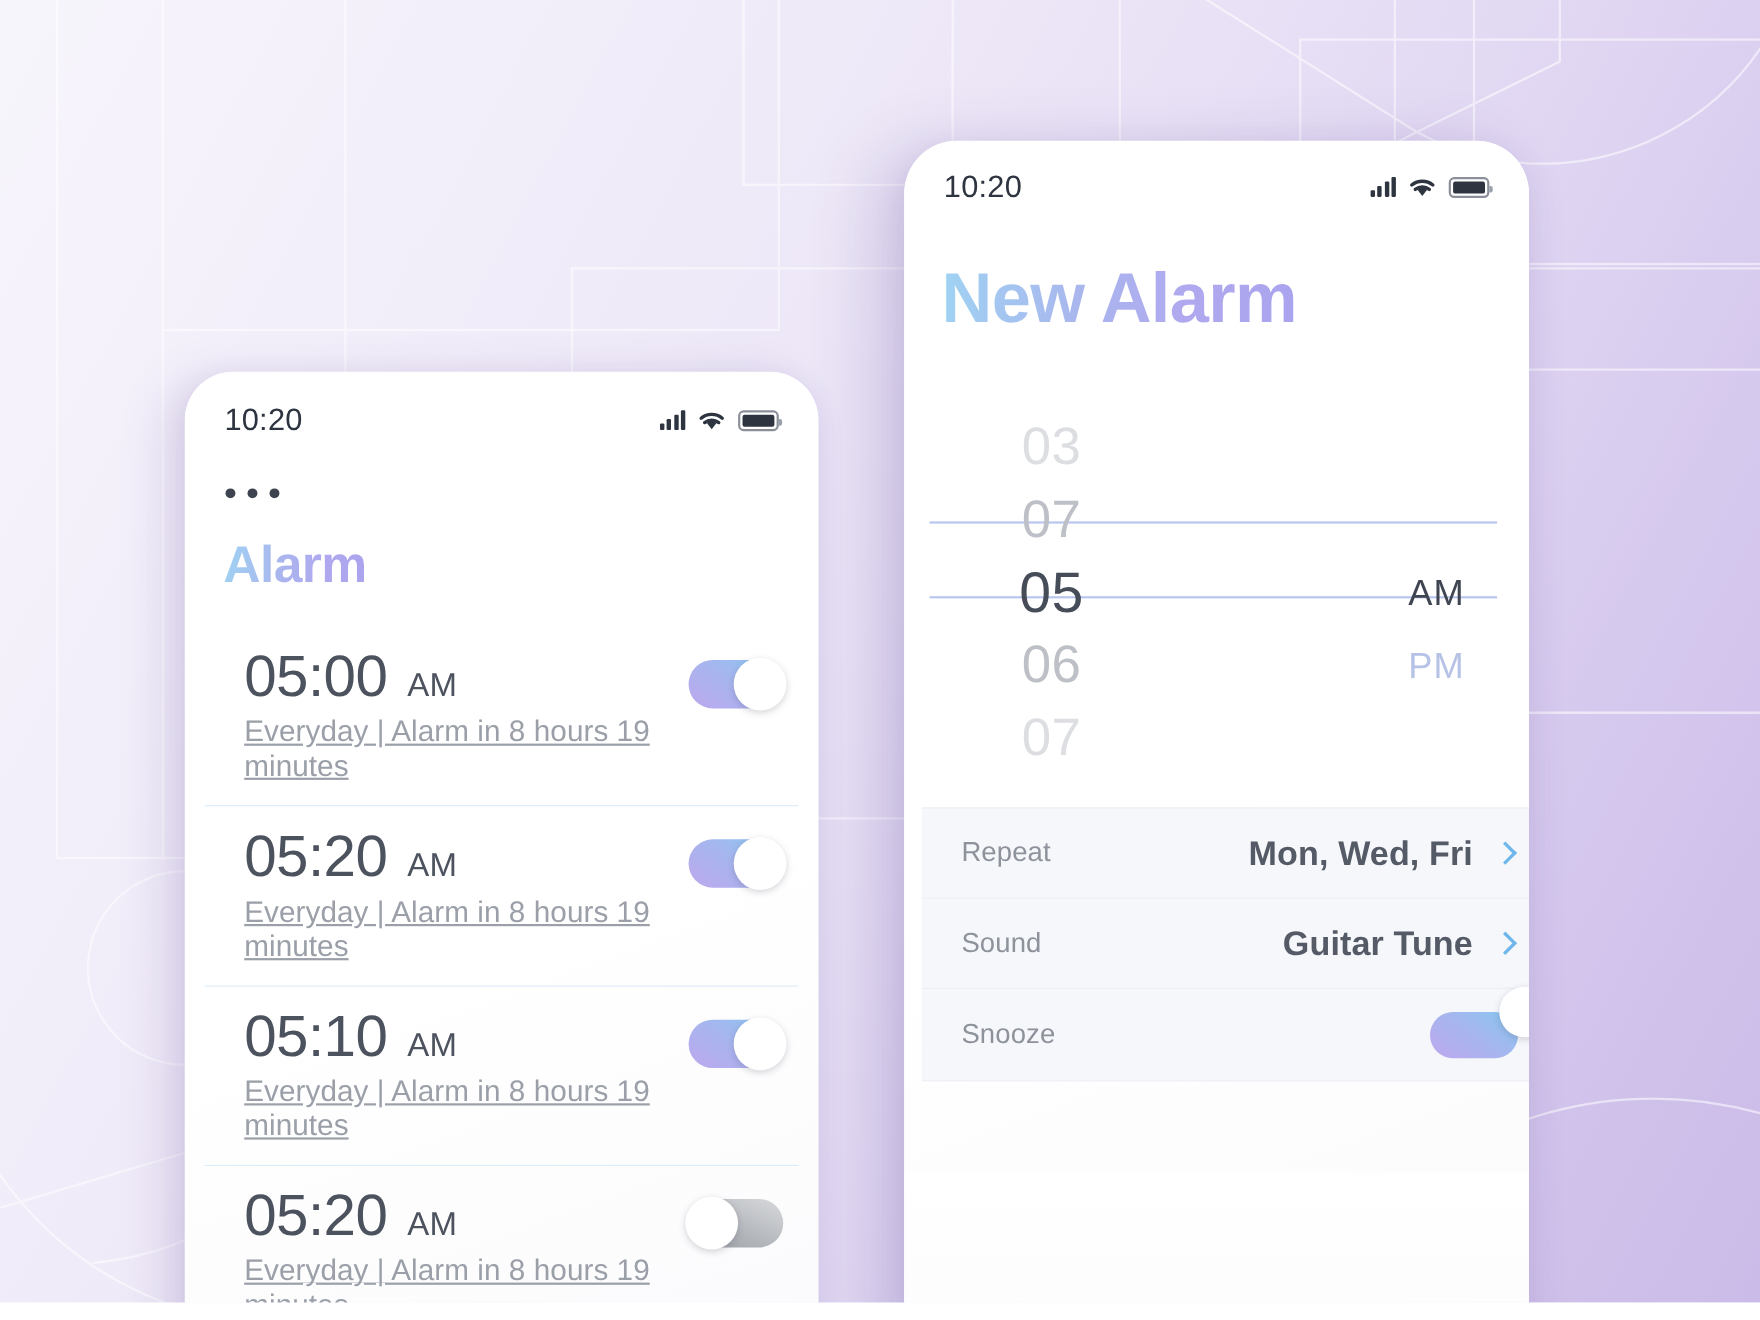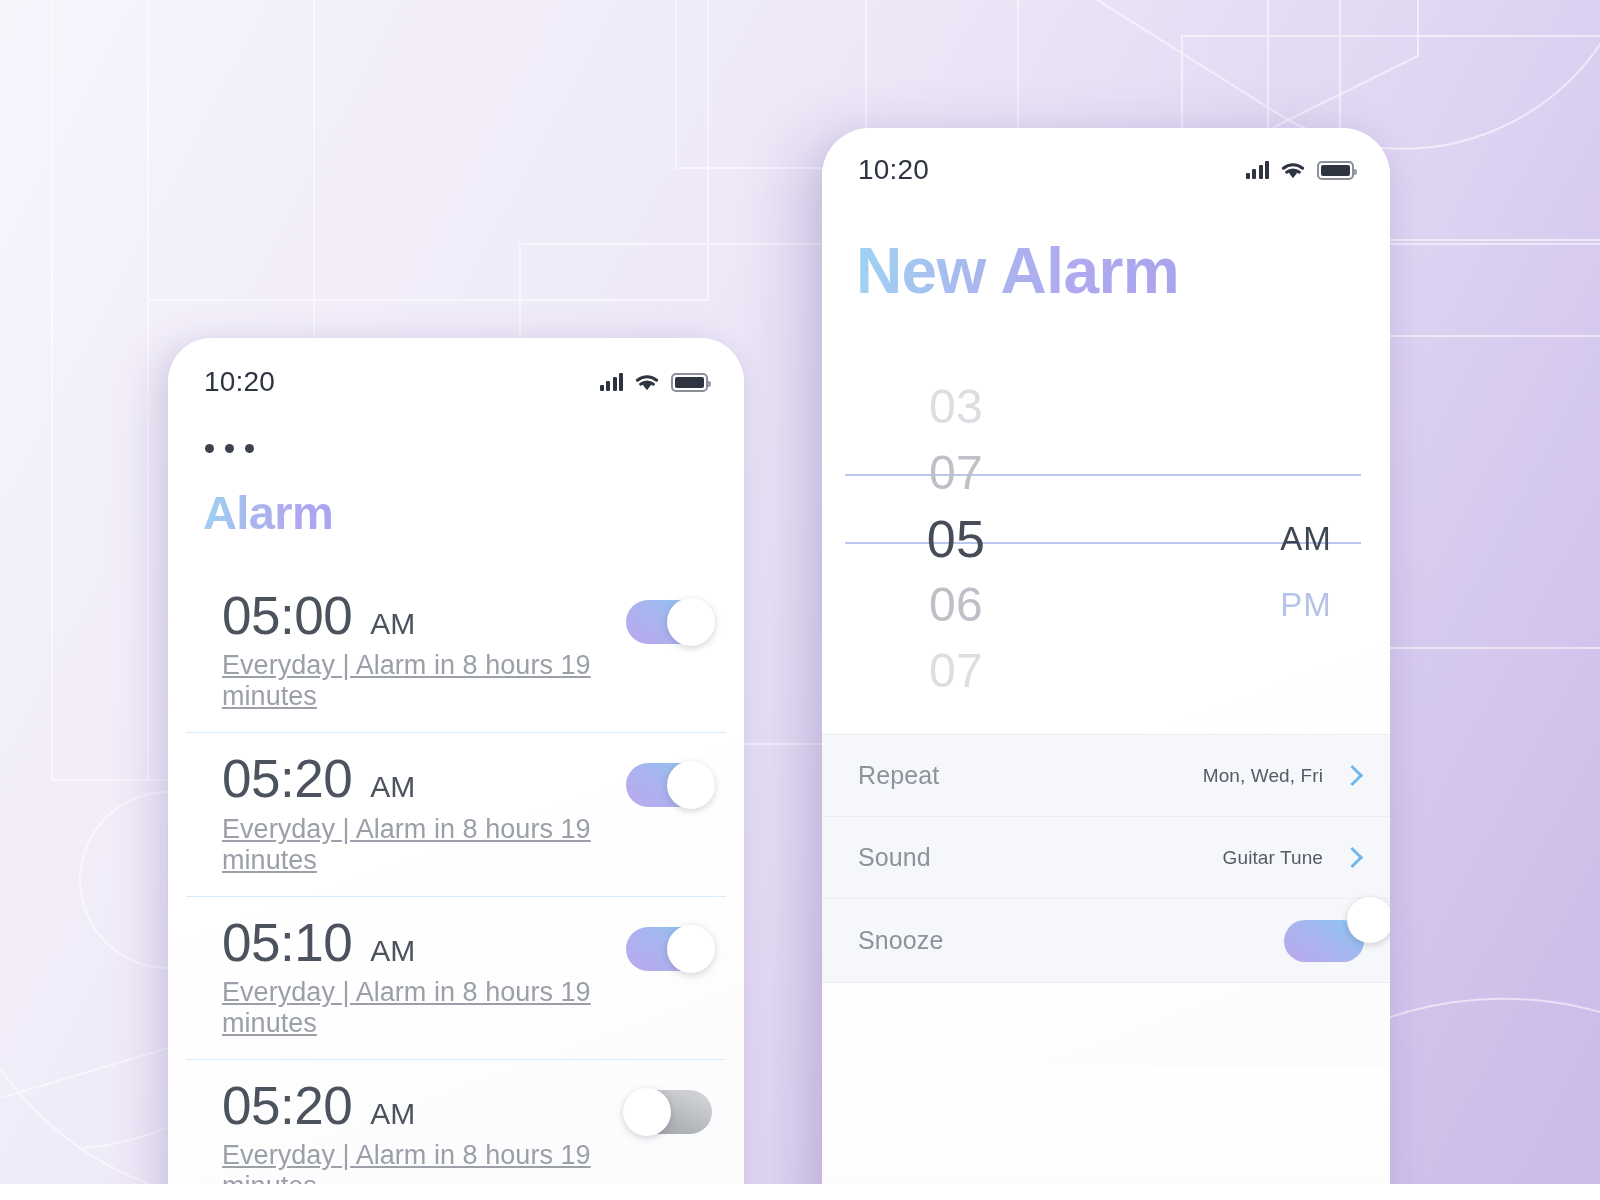--- a/index.html
+++ b/index.html
@@ -272,45 +272,46 @@
     line-height: 66px;
     font-size: 33px;
     letter-spacing: 1px;
     cursor: pointer;
   }
   .mcell.active { color: #3f4652; }
   .mcell.idle   { color: #b6c3e6; }
 
   .settings {
     position: absolute;
-    left: 0; top: 606px;
+    left: 16px; top: 606px;
     width: 568px;
     background: #f6f7fb;
     border-top: 1.4px solid #eceef4;
   }
   .set-row {
     position: relative;
     height: 82px;
     display: flex;
     align-items: center;
     padding: 0 26px 0 36px;
     border-bottom: 1.4px solid #eceef4;
     cursor: pointer;
   }
   .set-label {
     font-size: 25px;
     color: #8d929b;
     letter-spacing: 0.1px;
   }
   .set-value {
     margin-left: auto;
-    font-size: 19px;
+    font-size: 31px;
     color: #555b66;
     letter-spacing: 0.1px;
     padding-right: 22px;
+    font-weight: bold;
   }
   .chev {
     width: 15px; height: 15px;
     border-right: 3.4px solid #6fb6ea;
     border-top: 3.4px solid #6fb6ea;
     transform: rotate(45deg);
     flex: 0 0 auto;
     margin-right: 4px;
   }
   .set-row.toggle-row { height: 84px; }

